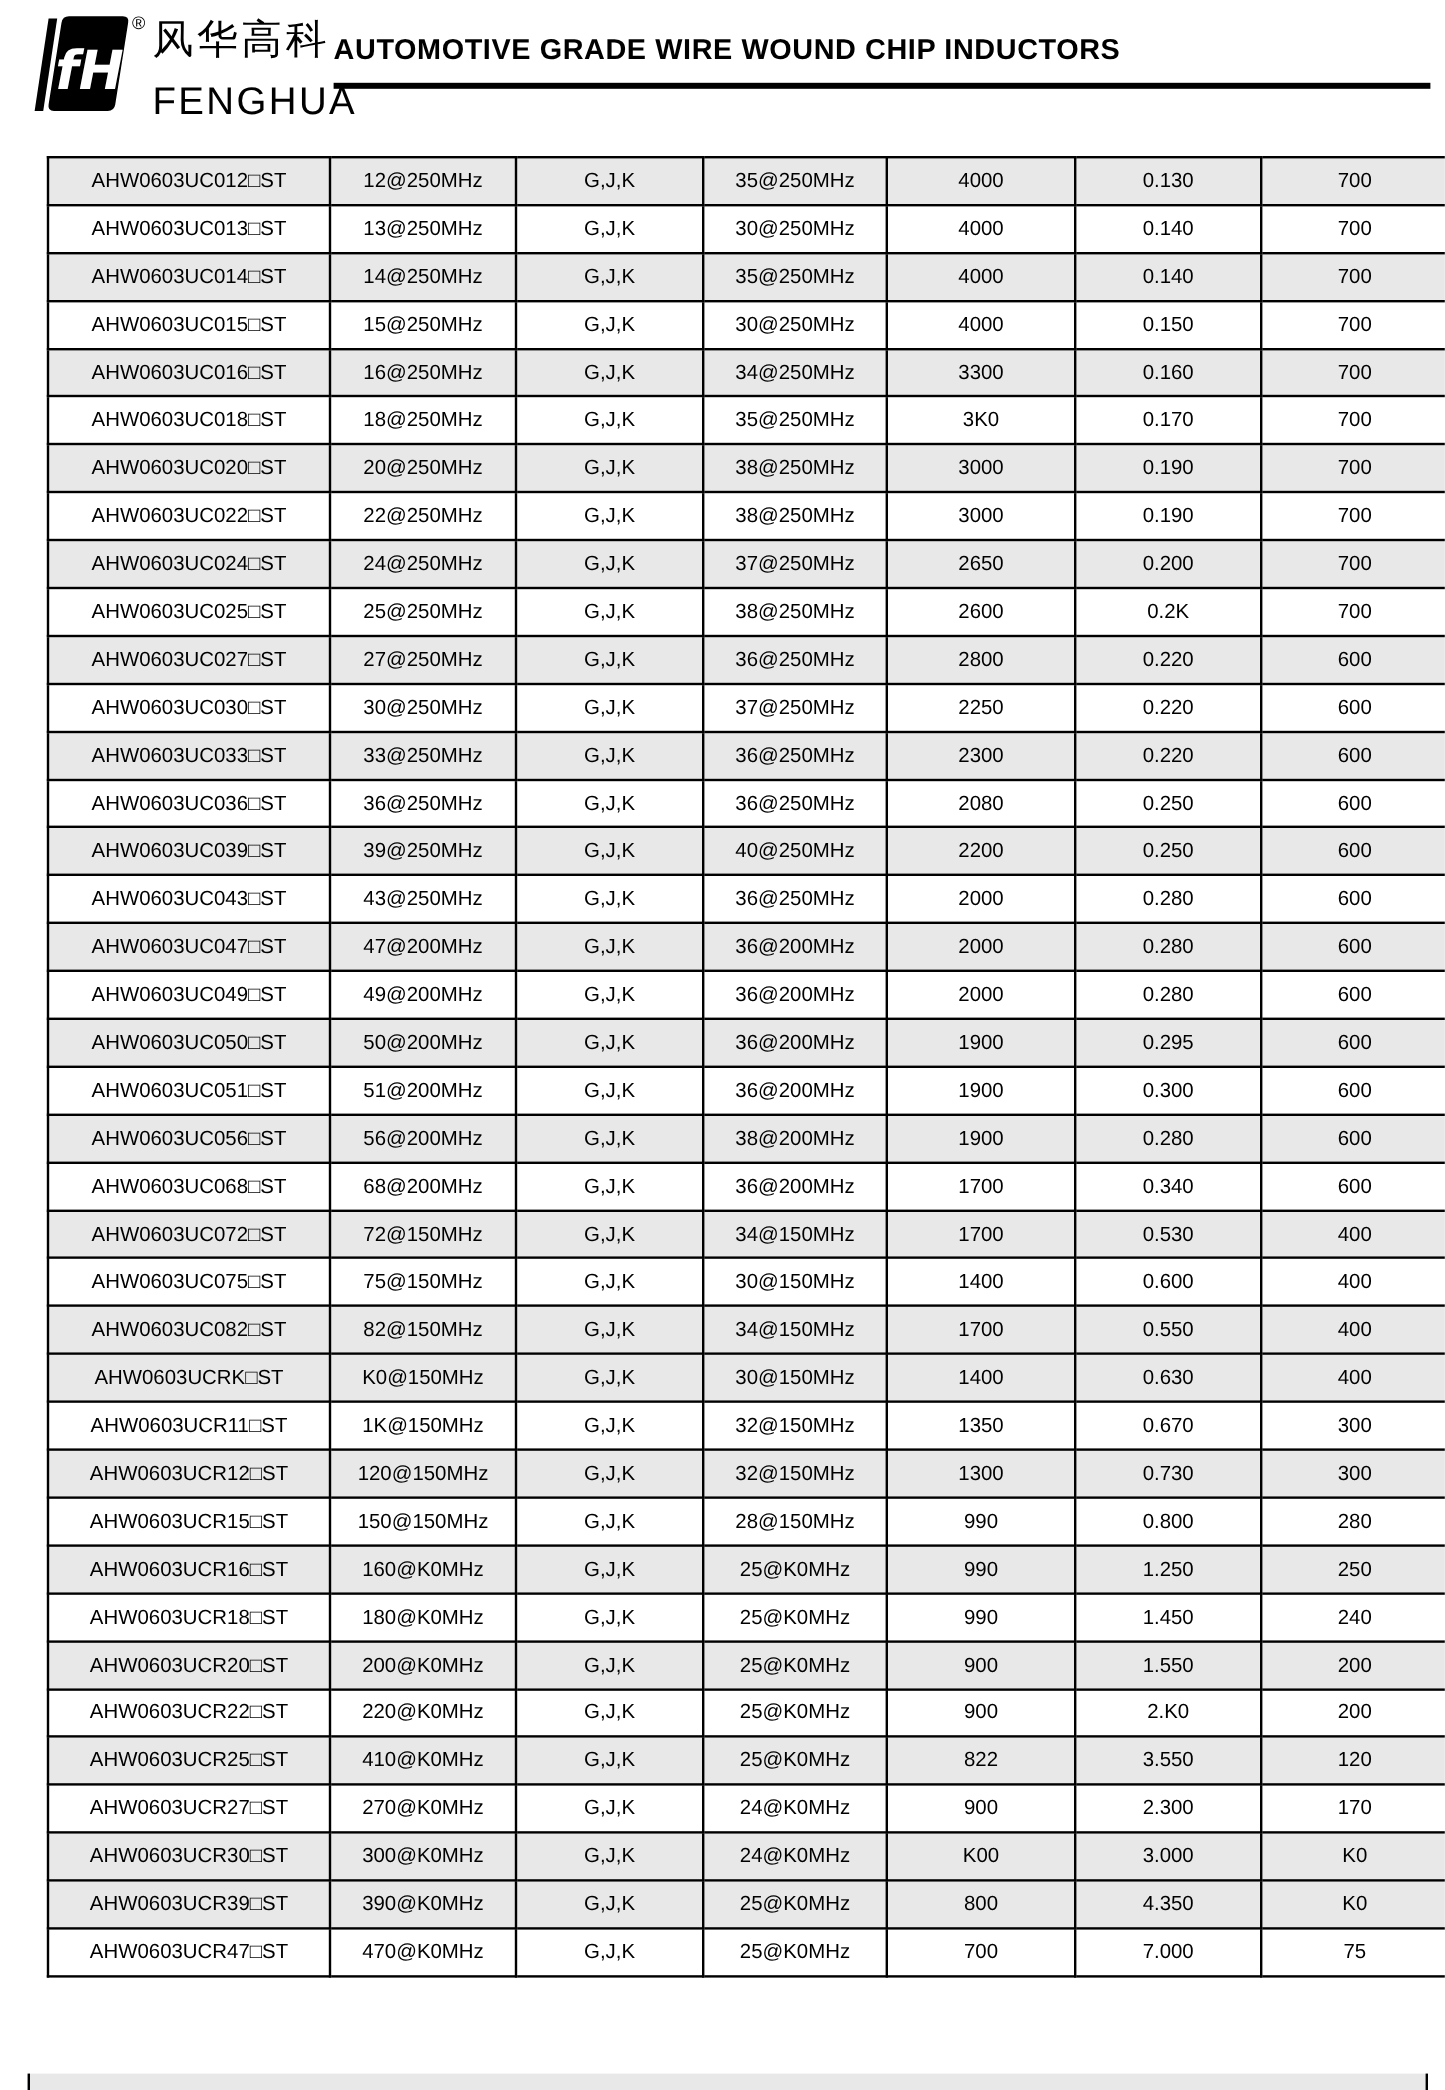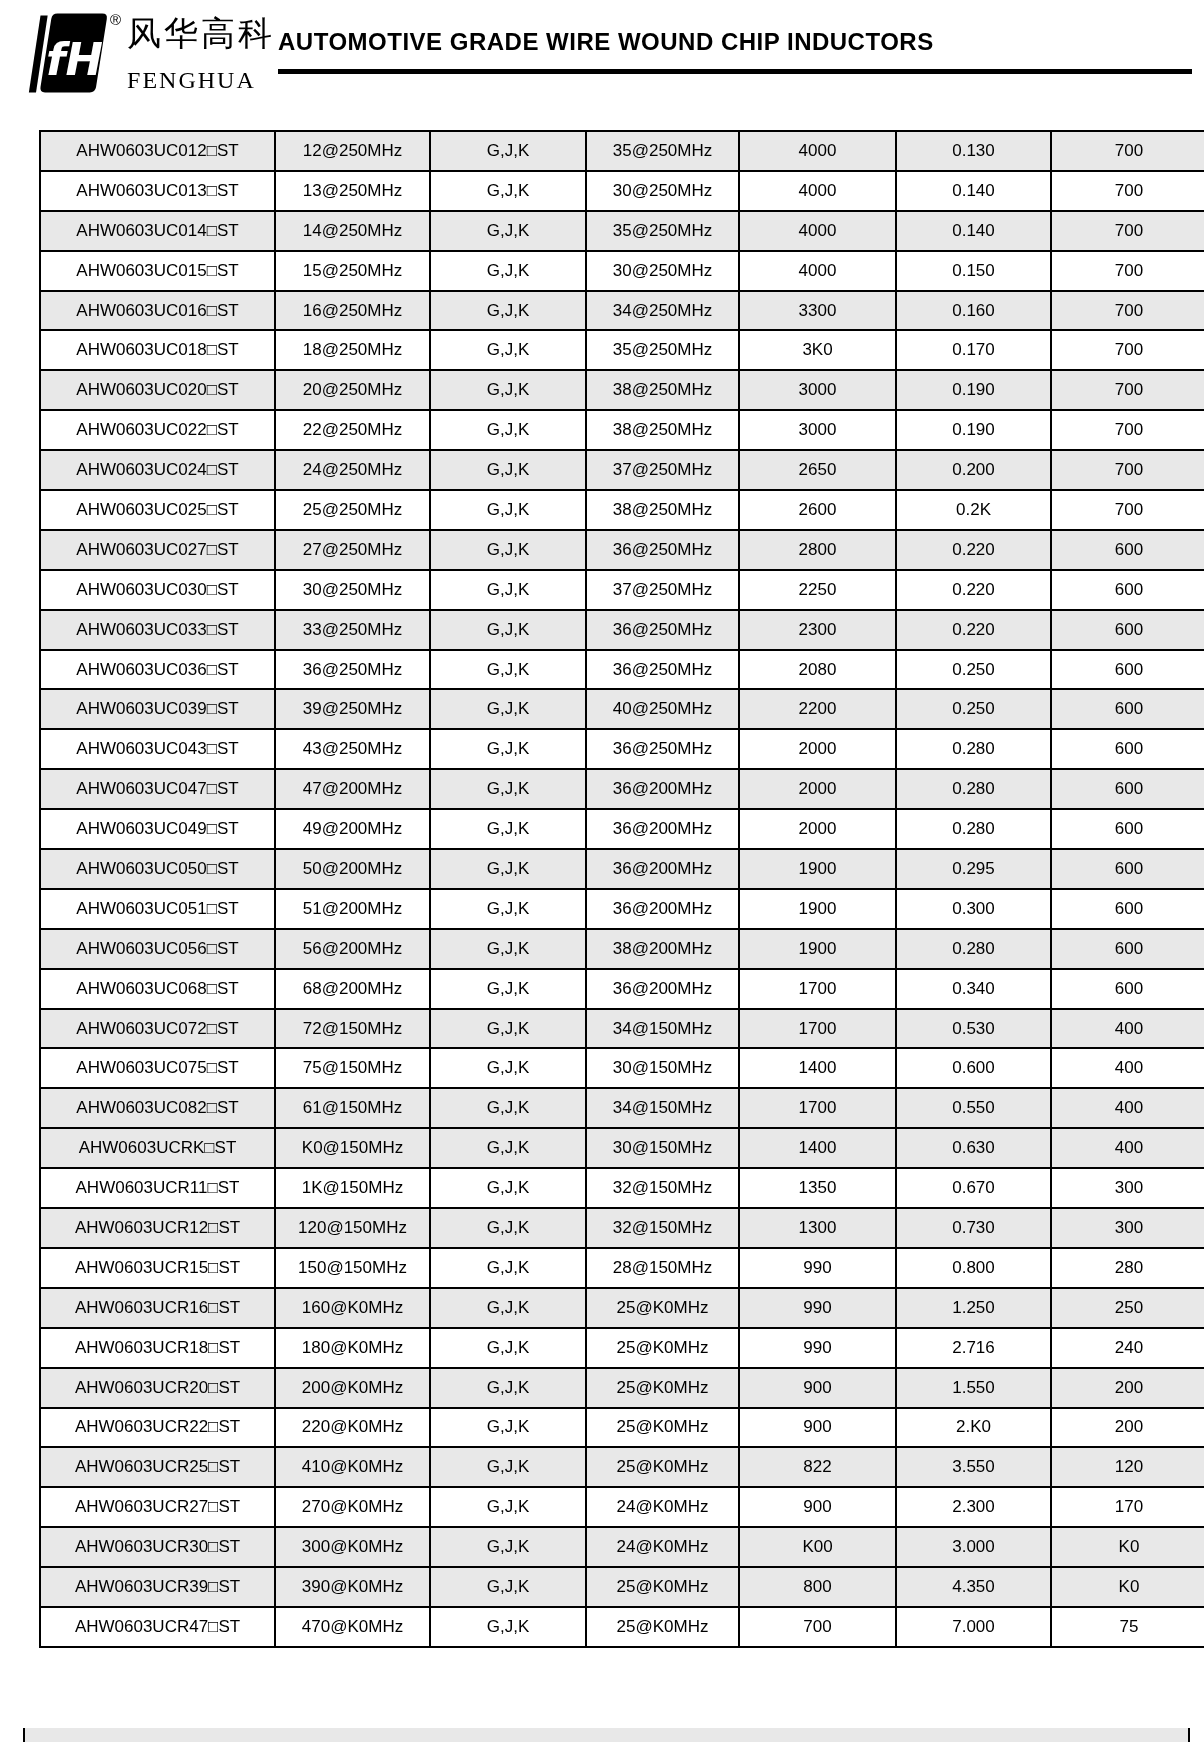--- a/index.html
+++ b/index.html
@@ -12,21 +12,21 @@
     position: relative;
   }
   .page { position: relative; width: 1204px; height: 1742px; }
 
   
   .logo { position: absolute; top: 10px; left: 16px; display: flex; align-items: flex-start; }
   .logo-mark { width: 92px; height: 86px; display: block; }
   .reg { font-size: 15px; line-height: 1; margin: 2px 6px 0 2px; }
   .logo-text { margin-top: 6px; }
   .logo-cn { font-size: 34px; font-weight: normal; letter-spacing: 3px; line-height: 1.05; white-space: nowrap; }
-  .logo-en { font-size: 24px; font-weight: normal; letter-spacing: 2px; line-height: 1.05; margin-top: 16px; font-family: Liberation Serif, serif; }
+  .logo-en { font-size: 32px; font-weight: normal; letter-spacing: 2px; line-height: 1.05; margin-top: 16px; }
 
   .title-block { position: absolute; left: 278px; top: 28px; width: 914px; }
   .title-block h1 {
     margin: 0; font-size: 24px; font-weight: bold;
     text-align: left; letter-spacing: 0.5px; white-space: nowrap;
   }
   .title-rule { height: 5px; background: #000; margin-top: 13px; }
 
   
   table.specs {
@@ -300,21 +300,21 @@
           <td>AHW0603UC075□ST</td>
           <td>75@150MHz</td>
           <td>G,J,K</td>
           <td>30@150MHz</td>
           <td>1400</td>
           <td>0.600</td>
           <td>400</td>
         </tr>
         <tr class="stripe">
           <td>AHW0603UC082□ST</td>
-          <td>61@150MHz</td>
+          <td>82@150MHz</td>
           <td>G,J,K</td>
           <td>34@150MHz</td>
           <td>1700</td>
           <td>0.550</td>
           <td>400</td>
         </tr>
         <tr class="stripe">
           <td>AHW0603UCRK□ST</td>
           <td>K0@150MHz</td>
           <td>G,J,K</td>
@@ -358,21 +358,21 @@
           <td>990</td>
           <td>1.250</td>
           <td>250</td>
         </tr>
         <tr>
           <td>AHW0603UCR18□ST</td>
           <td>180@K0MHz</td>
           <td>G,J,K</td>
           <td>25@K0MHz</td>
           <td>990</td>
-          <td>2.716</td>
+          <td>1.450</td>
           <td>240</td>
         </tr>
         <tr class="stripe">
           <td>AHW0603UCR20□ST</td>
           <td>200@K0MHz</td>
           <td>G,J,K</td>
           <td>25@K0MHz</td>
           <td>900</td>
           <td>1.550</td>
           <td>200</td>

